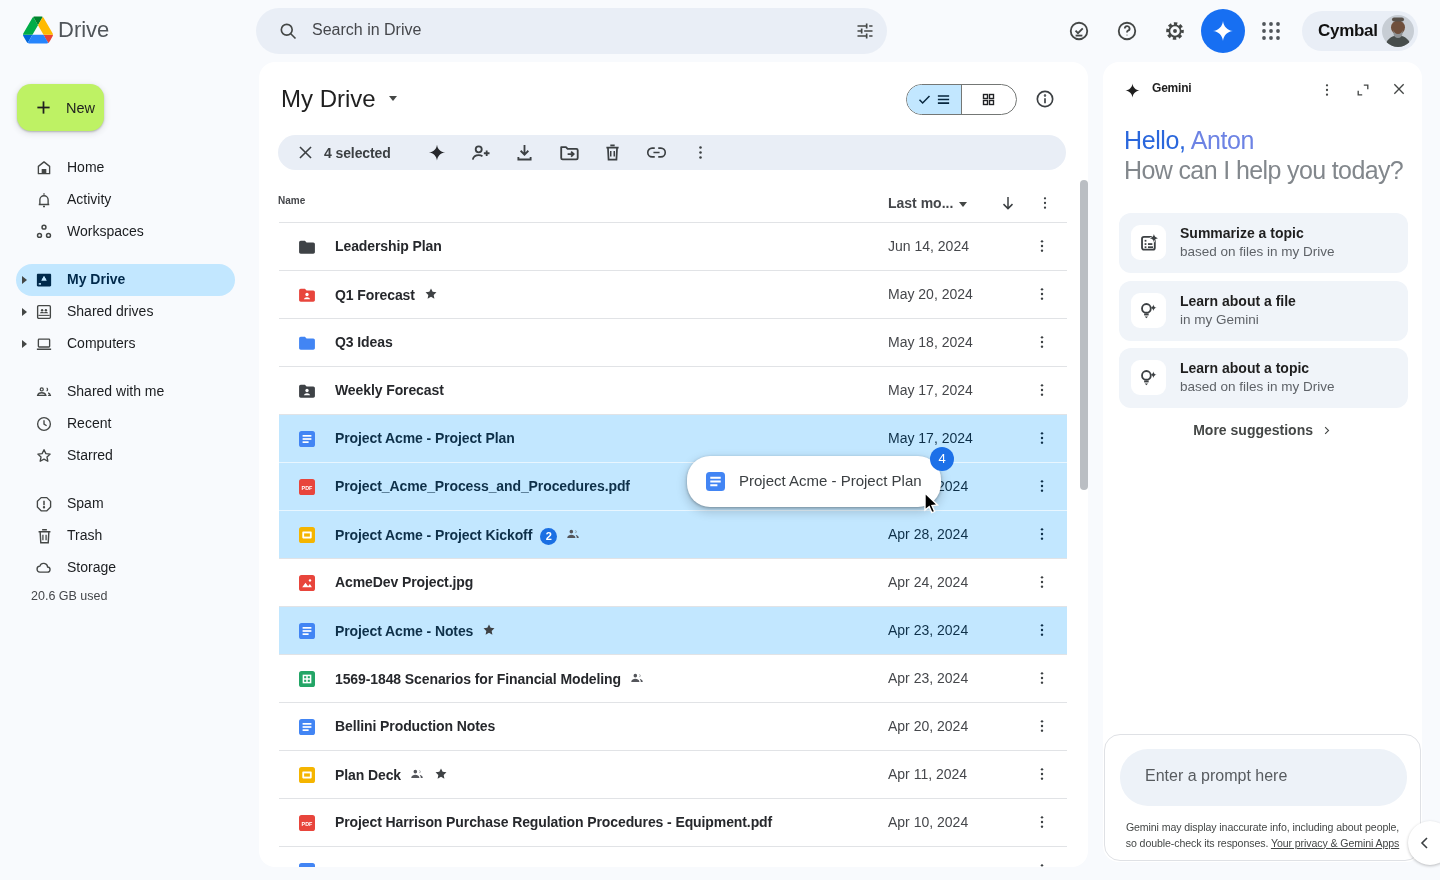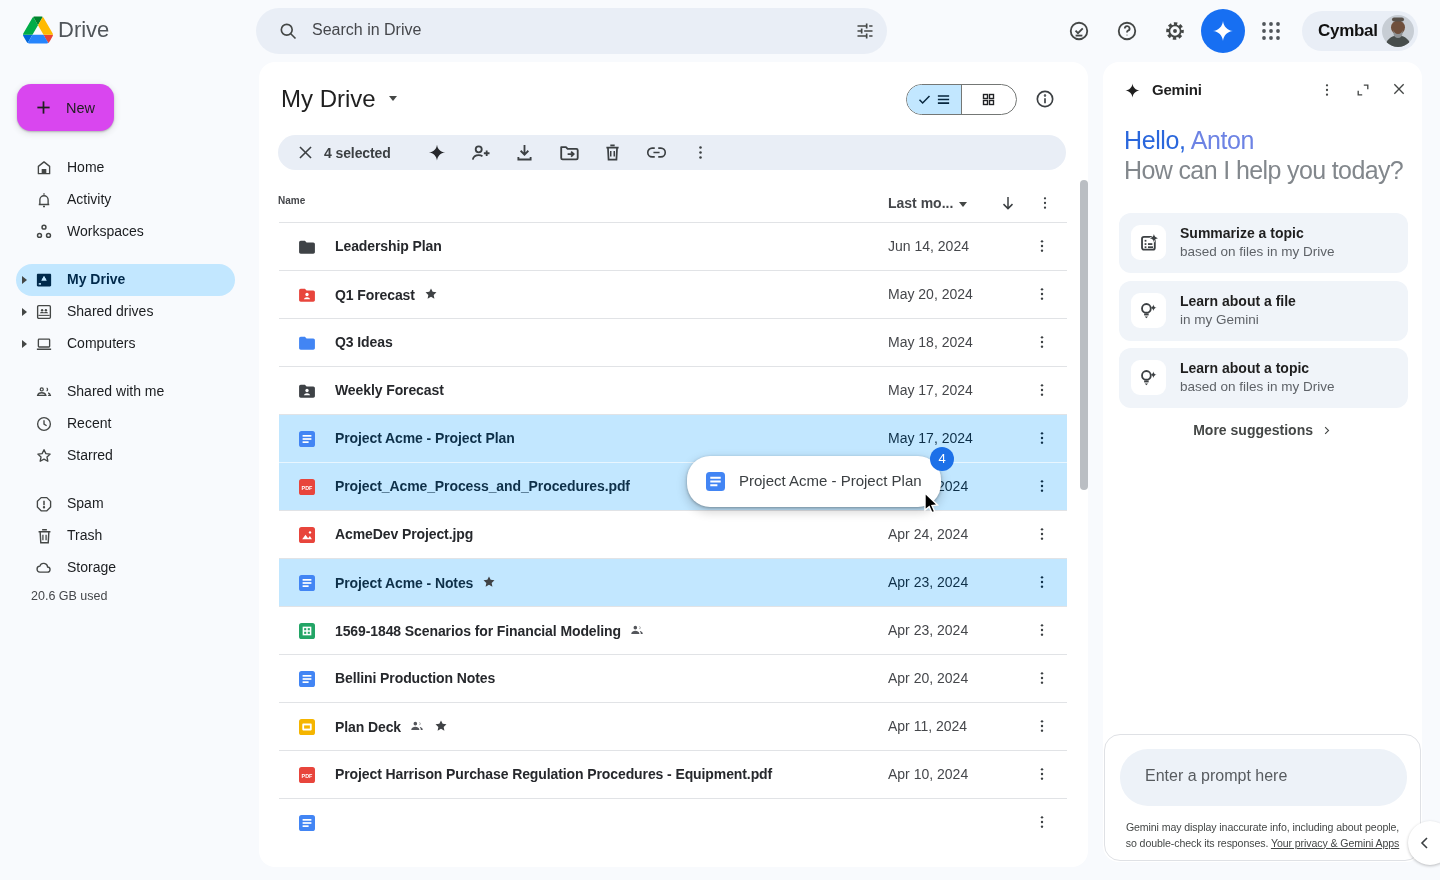--- a/index.html
+++ b/index.html
@@ -10,21 +10,21 @@
 #logo { left:23px; top:16px; width:30px; height:28px; }
 #brand { left:58px; top:17px; font-size:22px; color:#50555A; }
 #search { left:256px; top:8px; width:631px; height:46px; border-radius:23px; background:#E9EEF6; }
 #search .ph { position:absolute; left:56px; top:13px; font-size:16px; color:#45474B; }
 .tbicon { width:40px; height:40px; top:11px; display:flex; align-items:center; justify-content:center; }
 #gembtn { left:1201px; top:9px; width:44px; height:44px; border-radius:50%; background:#176FF2; display:flex; align-items:center; justify-content:center; }
 #profile { left:1302px; top:11px; width:116px; height:40px; border-radius:20px; background:#E9EEF6; }
 #profile .nm { position:absolute; left:16px; top:10px; font-size:17px; font-weight:bold; color:#111; letter-spacing:-0.3px;text-align:center;}
 #avatar { position:absolute; right:4px; top:4px; width:32px; height:32px; border-radius:50%; overflow:hidden; }
 
-#newbtn { left:17px; top:84px; width:97px; height:47px; border-radius:14px; background:#d946ef;
+#newbtn { left:17px; top:84px; width:87px; height:47px; border-radius:14px; background:#bef264;
   box-shadow:0 1px 2px rgba(0,0,0,.22), 0 2px 6px 1px rgba(0,0,0,.10);
   display:flex; align-items:center; }
 #newbtn span { font-size:14.5px; font-weight:500; color:#1f1f1f; margin-left:12px; }
 .nav { left:0; width:240px; height:32px; }
 .nav .ic { position:absolute; left:35px; top:7px; width:18px; height:18px; }
 .nav .lb { position:absolute; left:67px; top:7px; font-size:14px; color:#1B1D20; }
 .nav .caret { position:absolute; left:22px; top:12px; width:0; height:0;
   border-left:5px solid #444746; border-top:4px solid transparent; border-bottom:4px solid transparent; }
 #mydrive-pill { left:16px; top:264px; width:219px; height:32px; border-radius:16px; background:#C2E7FF; }
 .navsel .lb { color:#00294B; font-weight:bold; }
@@ -62,21 +62,21 @@
 #scrollbar { left:821px; top:118px; width:8px; height:310px; border-radius:4px; background:#BAbec3; }
 
 #ghost { left:428px; top:394px; width:254px; height:51px; background:#fff; border-radius:23px;
   box-shadow:0 1px 3px rgba(0,0,0,.3), 0 4px 10px 2px rgba(0,0,0,.15); }
 #ghost .gt { position:absolute; left:52px; top:16px; font-size:15px; color:#3C4043; }
 #gbadge { left:671px; top:385px; width:24px; height:24px; border-radius:50%; background:#1C70E8;
   color:#fff; font-size:13px; text-align:center; line-height:24px; }
 #cursor { left:664px; top:430px; }
 
 #gem { left:1103px; top:62px; width:319px; height:800px; background:#fff; border-radius:16px; }
-#gem .hdr-t { position:absolute; left:49px; top:19px; font-size:15px; font-weight:bold; color:#1f1f1f; letter-spacing:-0.2px; }
+#gem .hdr-t { position:absolute; left:49px; top:19px; font-size:12px; font-weight:bold; color:#1f1f1f; letter-spacing:-0.2px; }
 #hello { position:absolute; left:21px; top:64px; font-size:25px; line-height:29.5px; letter-spacing:-0.4px; white-space:nowrap;}
 #hello .h1a { color:#2A67DC; } #hello .h1b { color:#6D83E4;margin-top:32px; } #hello .h2 { color:#82878C; letter-spacing:-0.62px; }
 .gcard { position:absolute; left:16px; width:289px; height:60px; border-radius:12px; background:#F0F4F9; }
 .gcard .tile { position:absolute; left:12px; top:12px; width:35px; height:35px; border-radius:9px; background:#fff;
   display:flex; align-items:center; justify-content:center; }
 .gcard .t1 { position:absolute; left:61px; top:12px; font-size:14px; font-weight:bold; color:#1f1f1f; }
 .gcard .t2 { position:absolute; left:61px; top:31px; font-size:13.5px; color:#5F6368; }
 #moresug { position:absolute; left:0; top:360px; width:319px; text-align:center; font-size:14px; font-weight:bold; color:#444746; }
 #promptcard { position:absolute; left:1px; top:672px; width:317px; height:127px; border:1px solid #DFE1E5; border-radius:16px; background:#fff; }
 #promptin { position:absolute; left:15px; top:14px; width:287px; height:57px; border-radius:28px; background:#EDF2F8; }
@@ -425,20 +425,36 @@
             <text x="8" y="11" font-family="Liberation Sans" font-size="5.4" font-weight="bold" fill="#fff" text-anchor="middle">PDF</text>
           </svg></div>
         <div class="fnm">Project_Acme_Process_and_Procedures.pdf</div>
         <div class="dt">Apr 29, 2024</div>
   <svg class="dots" width="16" height="16" viewBox="0 0 24 24" fill="#3C4043">
           <circle cx="12" cy="5" r="1.8"></circle>
           <circle cx="12" cy="12" r="1.8"></circle>
           <circle cx="12" cy="19" r="1.8"></circle>
         </svg>
       </div>
+      <div class="row sel ss">
+        <div class="fic"><svg width="16" height="16" viewBox="0 0 16 16">
+            <rect width="16" height="16" rx="2.6" fill="#F5B500"></rect>
+            <rect x="3.3" y="4.6" width="9.4" height="6.8" rx="0.8" fill="#fff"></rect>
+            <rect x="5.1" y="6.4" width="5.8" height="3.2" fill="#F5B500"></rect>
+          </svg></div>
+        <div class="fnm">Project Acme - Project Kickoff<span class="badge2">2</span><svg class="inl" width="16" height="16" viewBox="0 0 24 24" fill="#54565B">
+            <path d="M9.5 11.2a2.7 2.7 0 1 0 0-5.4 2.7 2.7 0 0 0 0 5.4zm0 1.8c-2.8 0-5.6 1.4-6.1 4.1-.1.5.3.9.8.9h10.6c.5 0 .9-.4.8-.9-.5-2.7-3.3-4.1-6.1-4.1zM15.4 11a2.7 2.7 0 0 0 0-5.1 3.9 3.9 0 0 1 0 5.1zM17.1 13.5c1.8.7 3.2 1.9 3.5 3.6.1.5-.3.9-.8.9h-2.2v-1.2c0-1.3-.7-2.4-1.6-3.2.4-.1.8-.1 1.1-.1z"></path>
+          </svg></div>
+        <div class="dt">Apr 28, 2024</div>
+  <svg class="dots" width="16" height="16" viewBox="0 0 24 24" fill="#3C4043">
+          <circle cx="12" cy="5" r="1.8"></circle>
+          <circle cx="12" cy="12" r="1.8"></circle>
+          <circle cx="12" cy="19" r="1.8"></circle>
+        </svg>
+      </div>
       <div class="row  ">
         <div class="fic"><svg width="16" height="16" viewBox="0 0 16 16">
             <rect width="16" height="16" rx="2.6" fill="#E8453C"></rect>
             <path d="m3.2 12.2 3.3-4.4 2.6 3.4 1.8-2.2 2 3.2z" fill="#fff"></path>
             <circle cx="11" cy="5.4" r="1.2" fill="#fff"></circle>
           </svg></div>
         <div class="fnm">AcmeDev Project.jpg</div>
         <div class="dt">Apr 24, 2024</div>
   <svg class="dots" width="16" height="16" viewBox="0 0 24 24" fill="#3C4043">
           <circle cx="12" cy="5" r="1.8"></circle>

